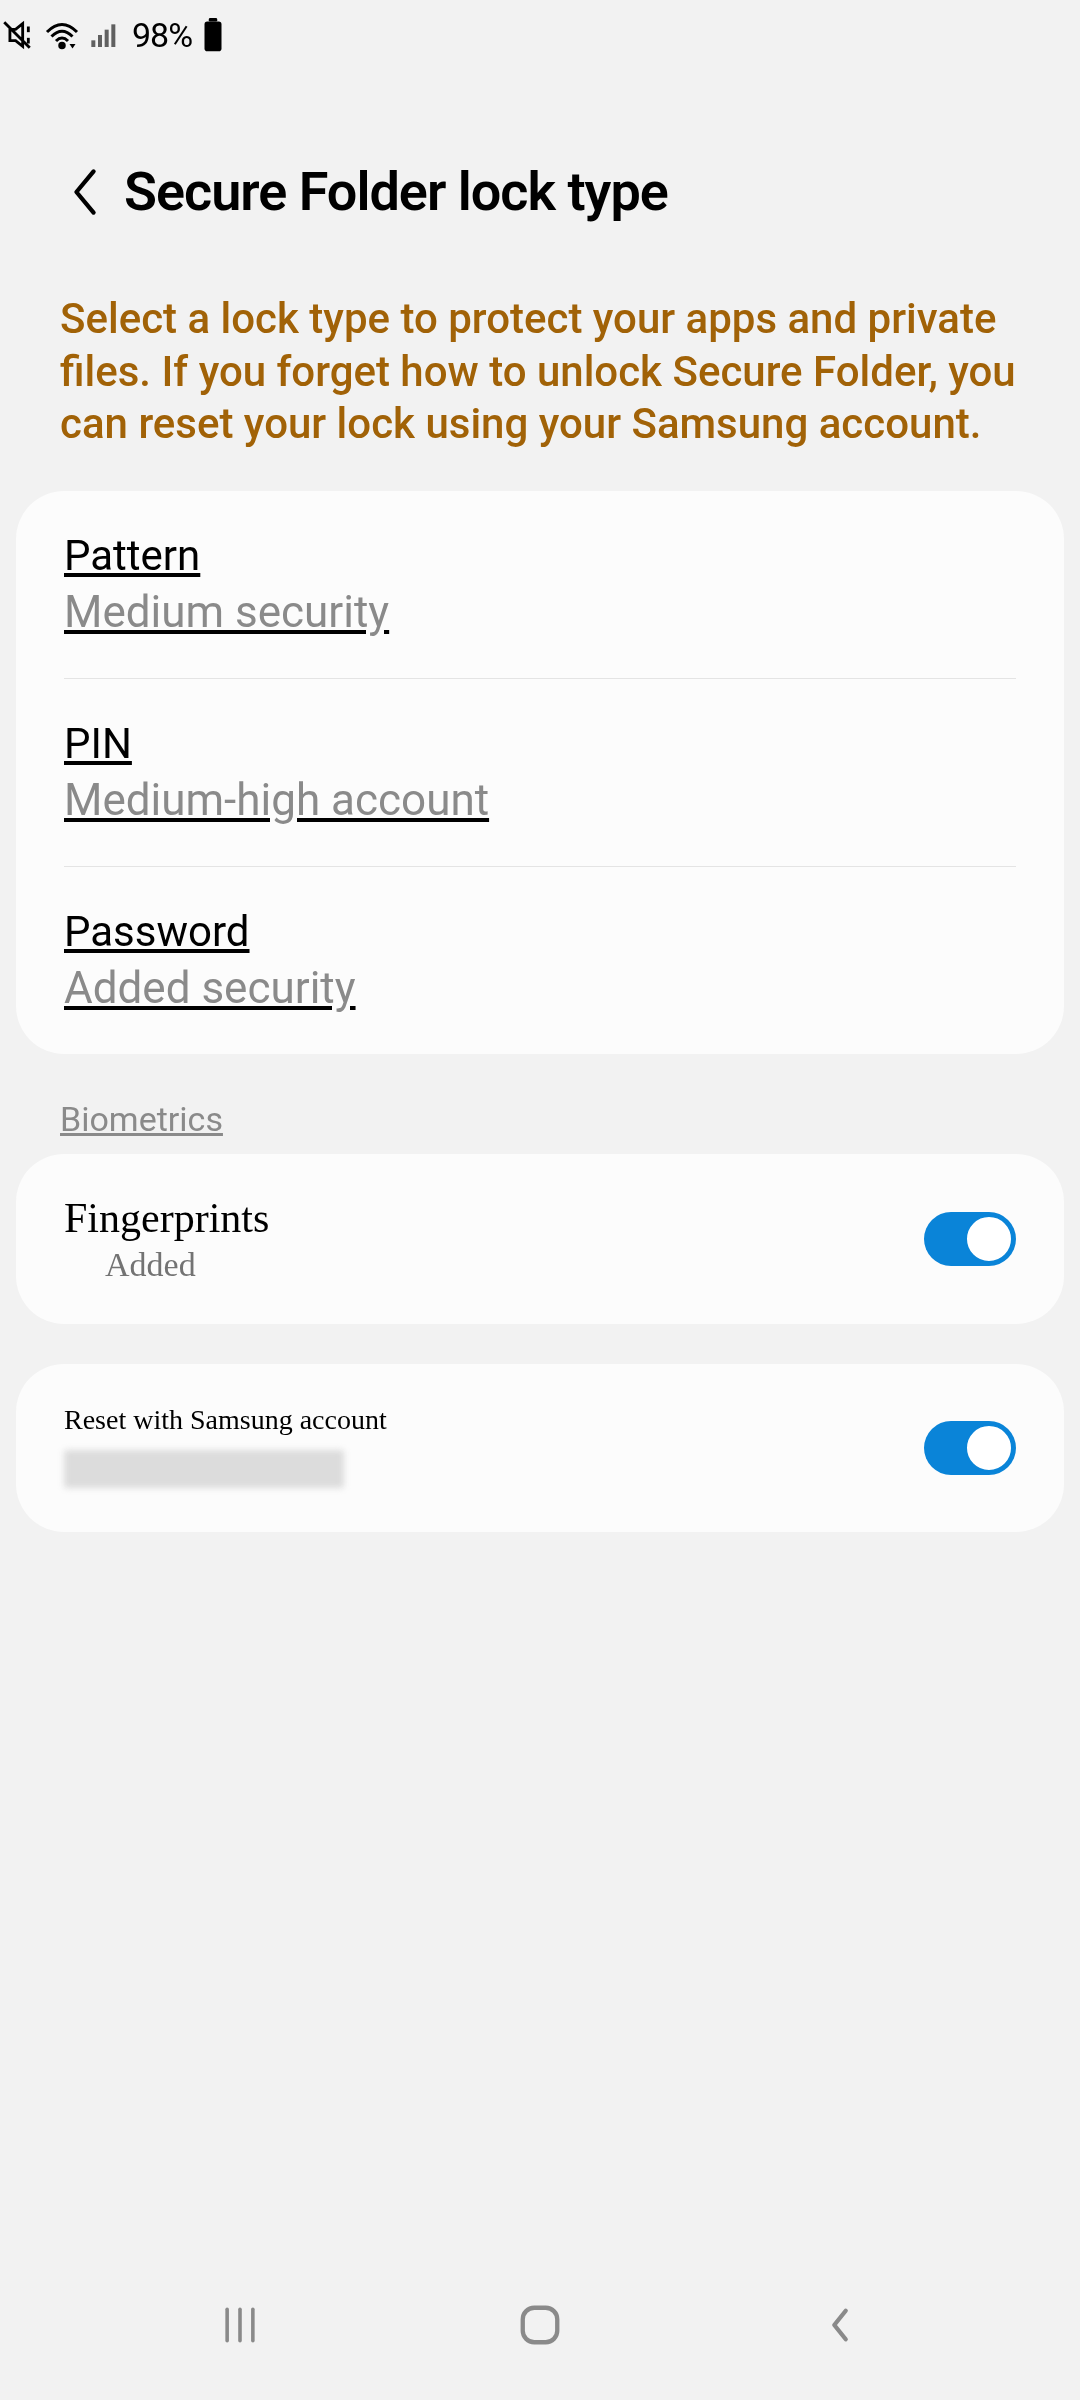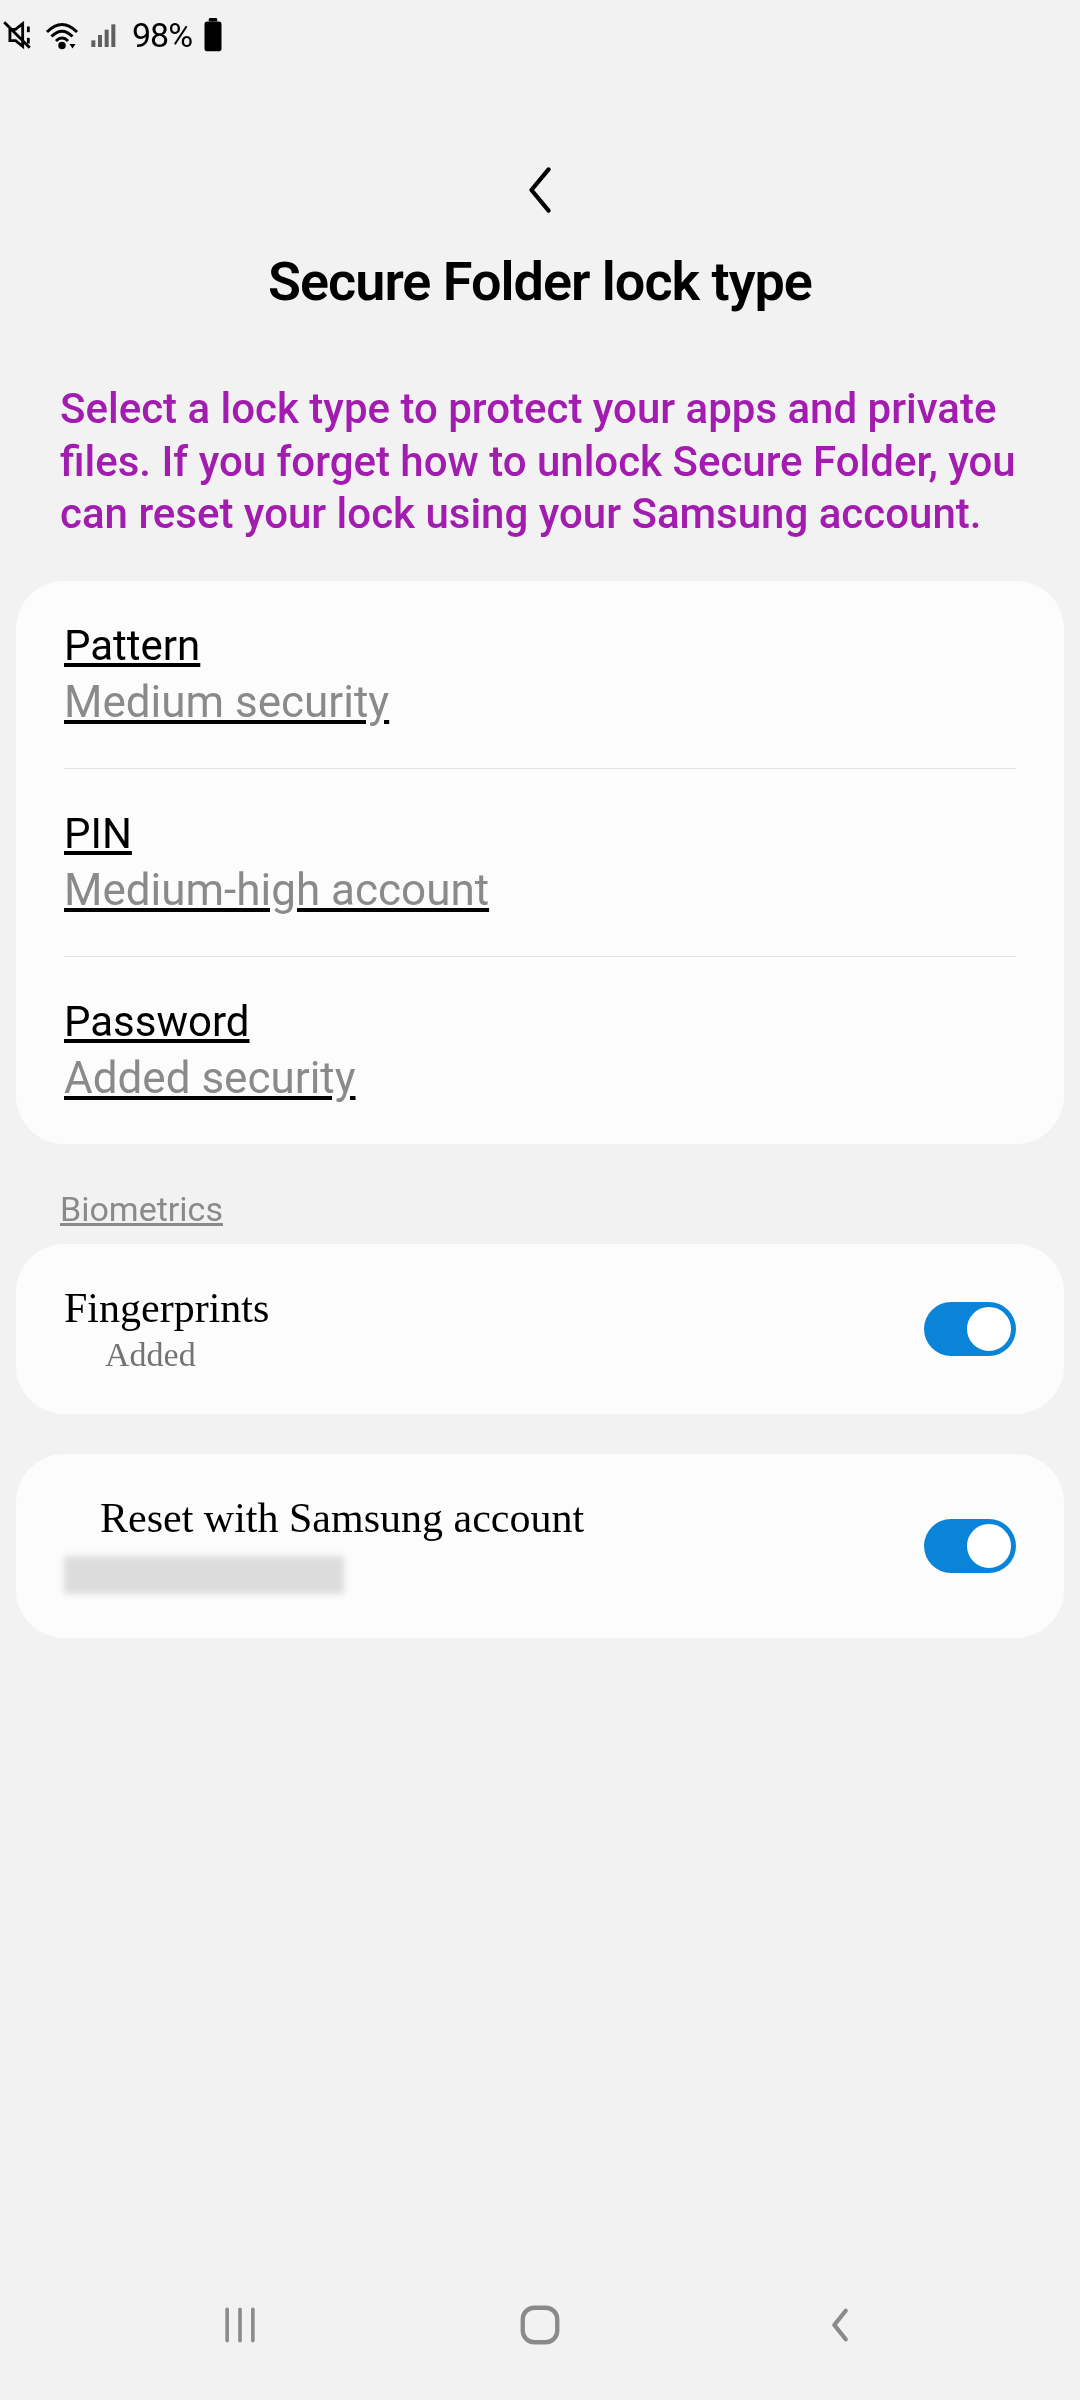--- a/index.html
+++ b/index.html
@@ -26,41 +26,40 @@
   .battery-text {
     font-size: 34px;
     font-weight: 400;
     letter-spacing: -1px;
     color: #000;
   }
   .header {
     display: flex;
     align-items: center;
     padding: 90px 60px 40px 60px;
-    gap: 30px;
-    flex-direction: column;
+    gap: 14px;
   }
   .back-btn {
     display: flex;
     align-items: center;
     justify-content: center;
     width: 50px;
     height: 60px;
   }
   .title {
     font-size: 54px;
     font-weight: 600;
     letter-spacing: -1px;
   }
   .description {
     padding: 30px 60px 40px 60px;
     font-size: 42px;
     font-weight: 500;
     line-height: 1.25;
-    color: #a21caf;
+    color: #a16207;
   }
   .card {
     background: #fcfcfc;
     border-radius: 48px;
     margin: 0 16px;
     overflow: hidden;
   }
   .list-item {
     padding: 40px 48px;
     text-decoration: underline;
@@ -212,21 +211,21 @@
       <div class="knob"></div>
     </div>
   </div>
 </div>
 
 <div style="height:40px;"></div>
 
 <div class="card">
   <div class="toggle-row">
     <div class="text-col">
-      <div class="label" style="font-size:42px;margin-bottom:4px;margin-left:36px;">Reset with Samsung account</div>
+      <div class="label" style="font-size:28px;margin-bottom:4px;">Reset with Samsung account</div>
       <span class="redacted"></span>
     </div>
     <div class="toggle">
       <div class="knob"></div>
     </div>
   </div>
 </div>
 
 <div class="nav-bar">
   <div class="nav-btn">

